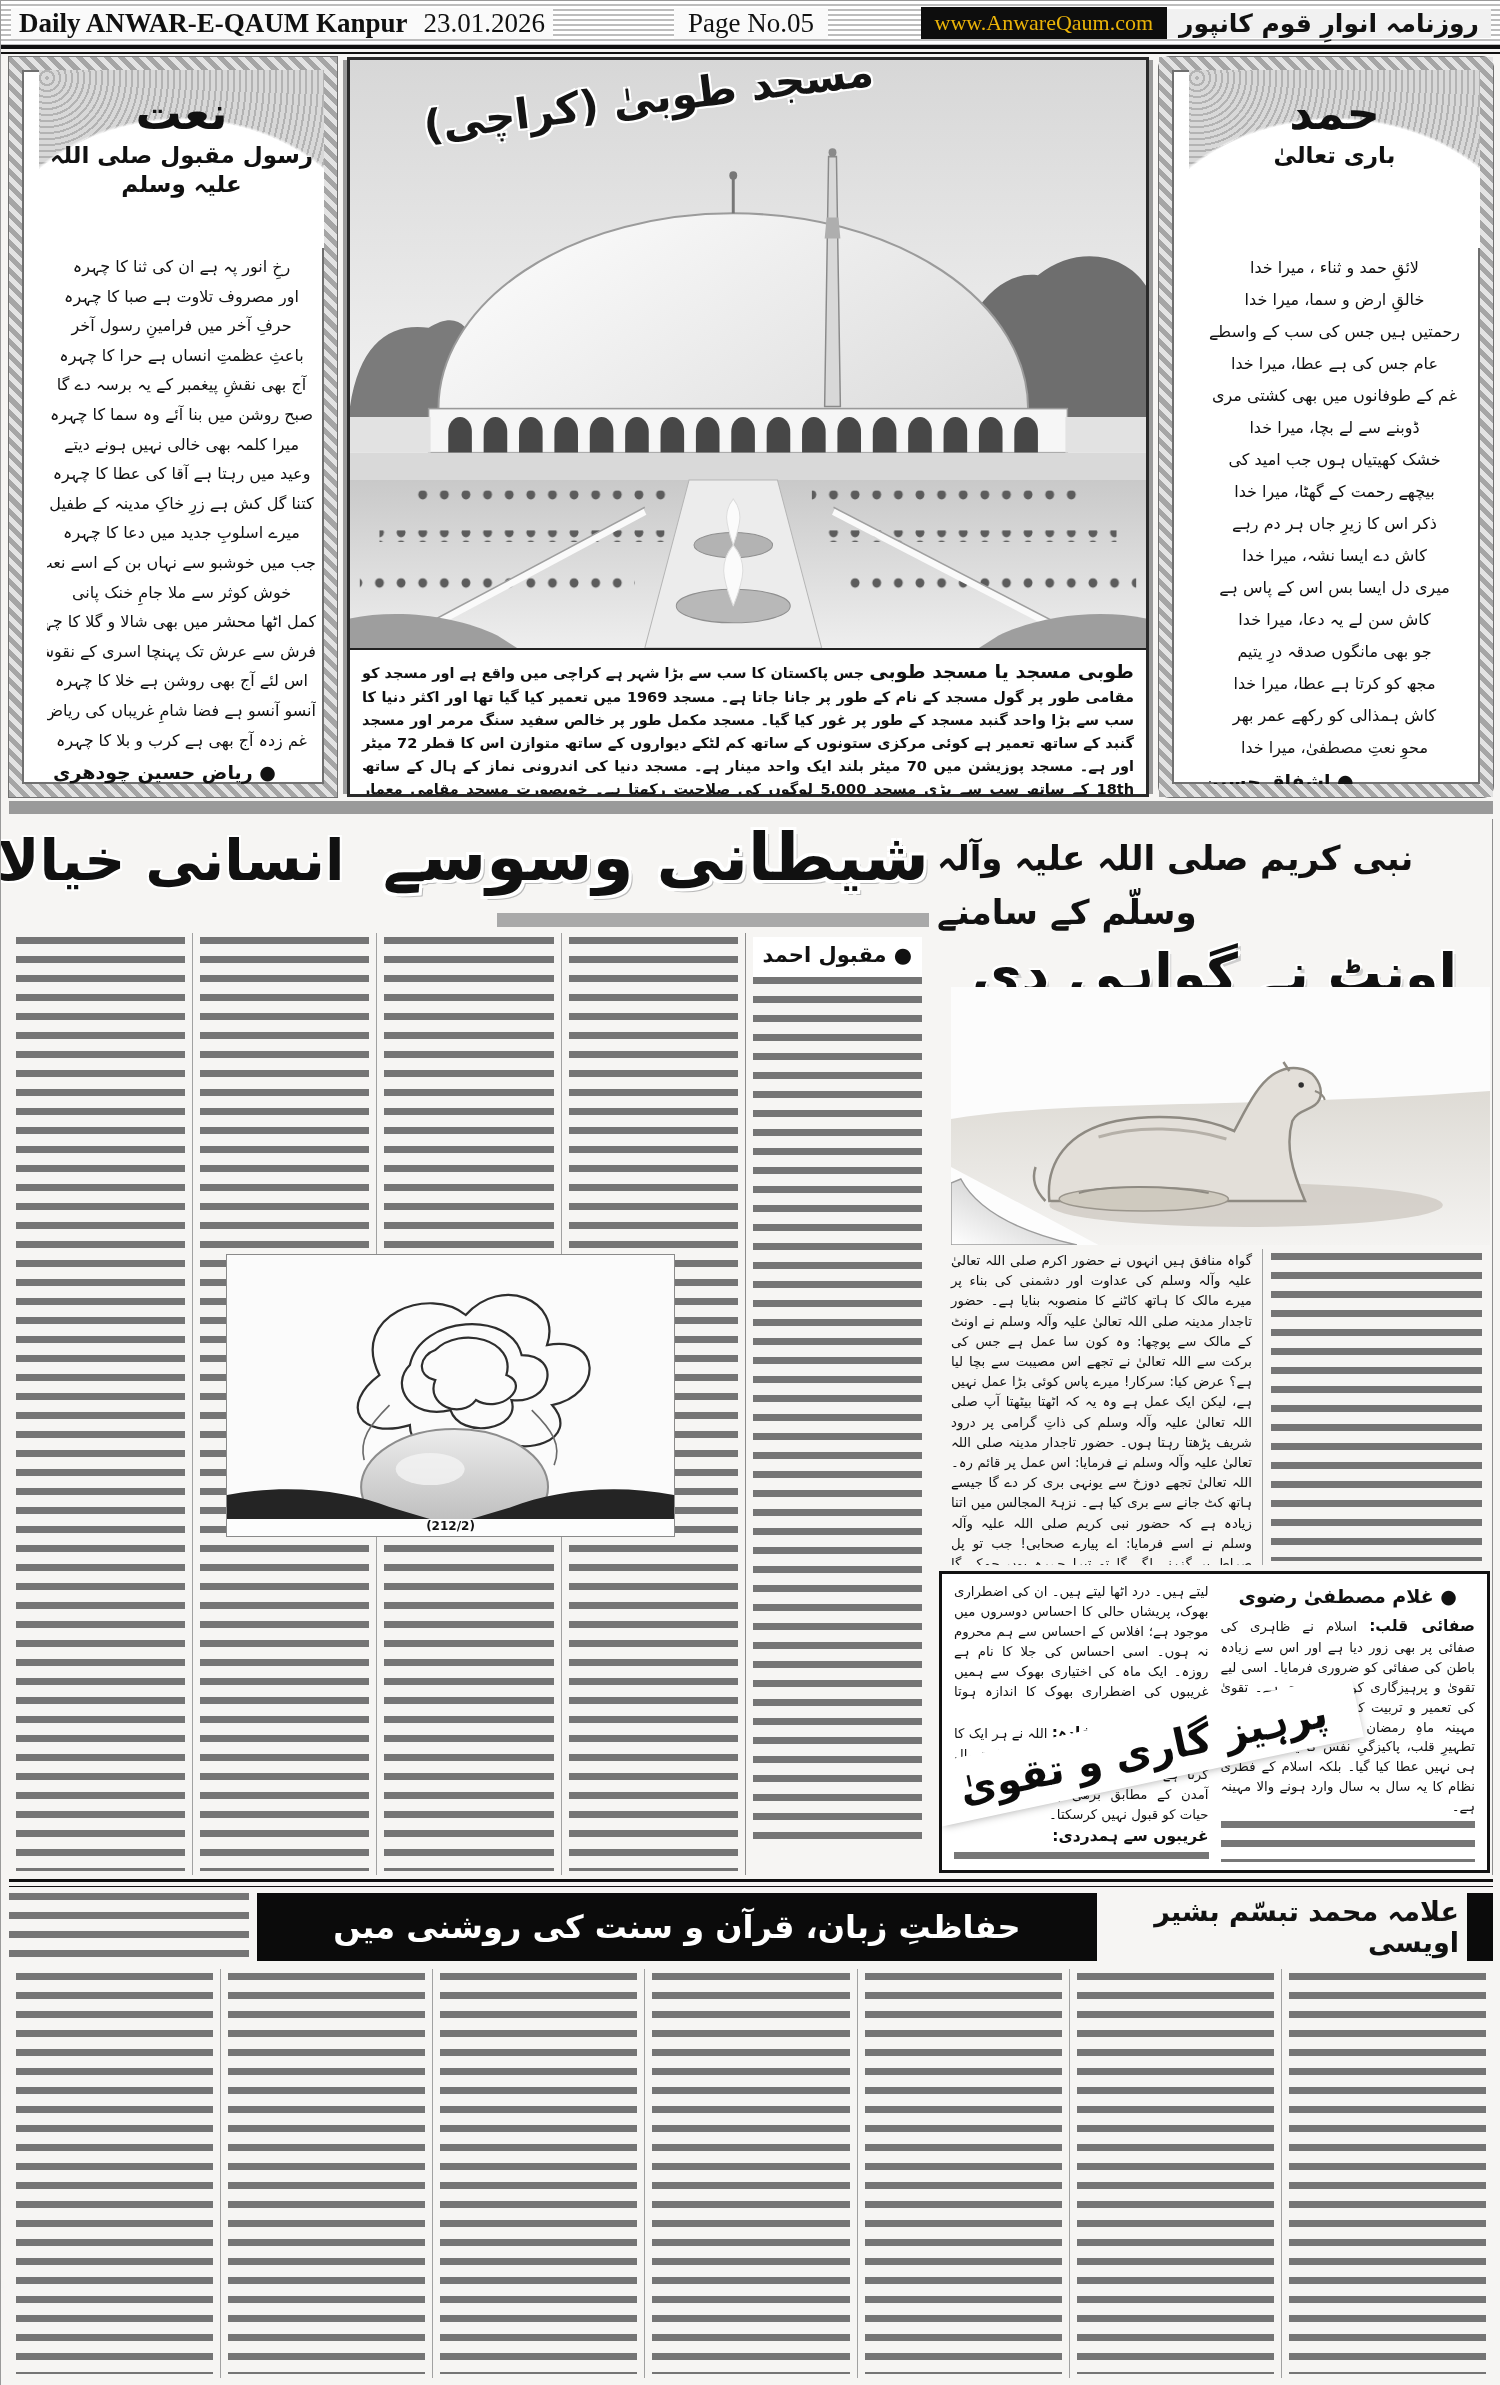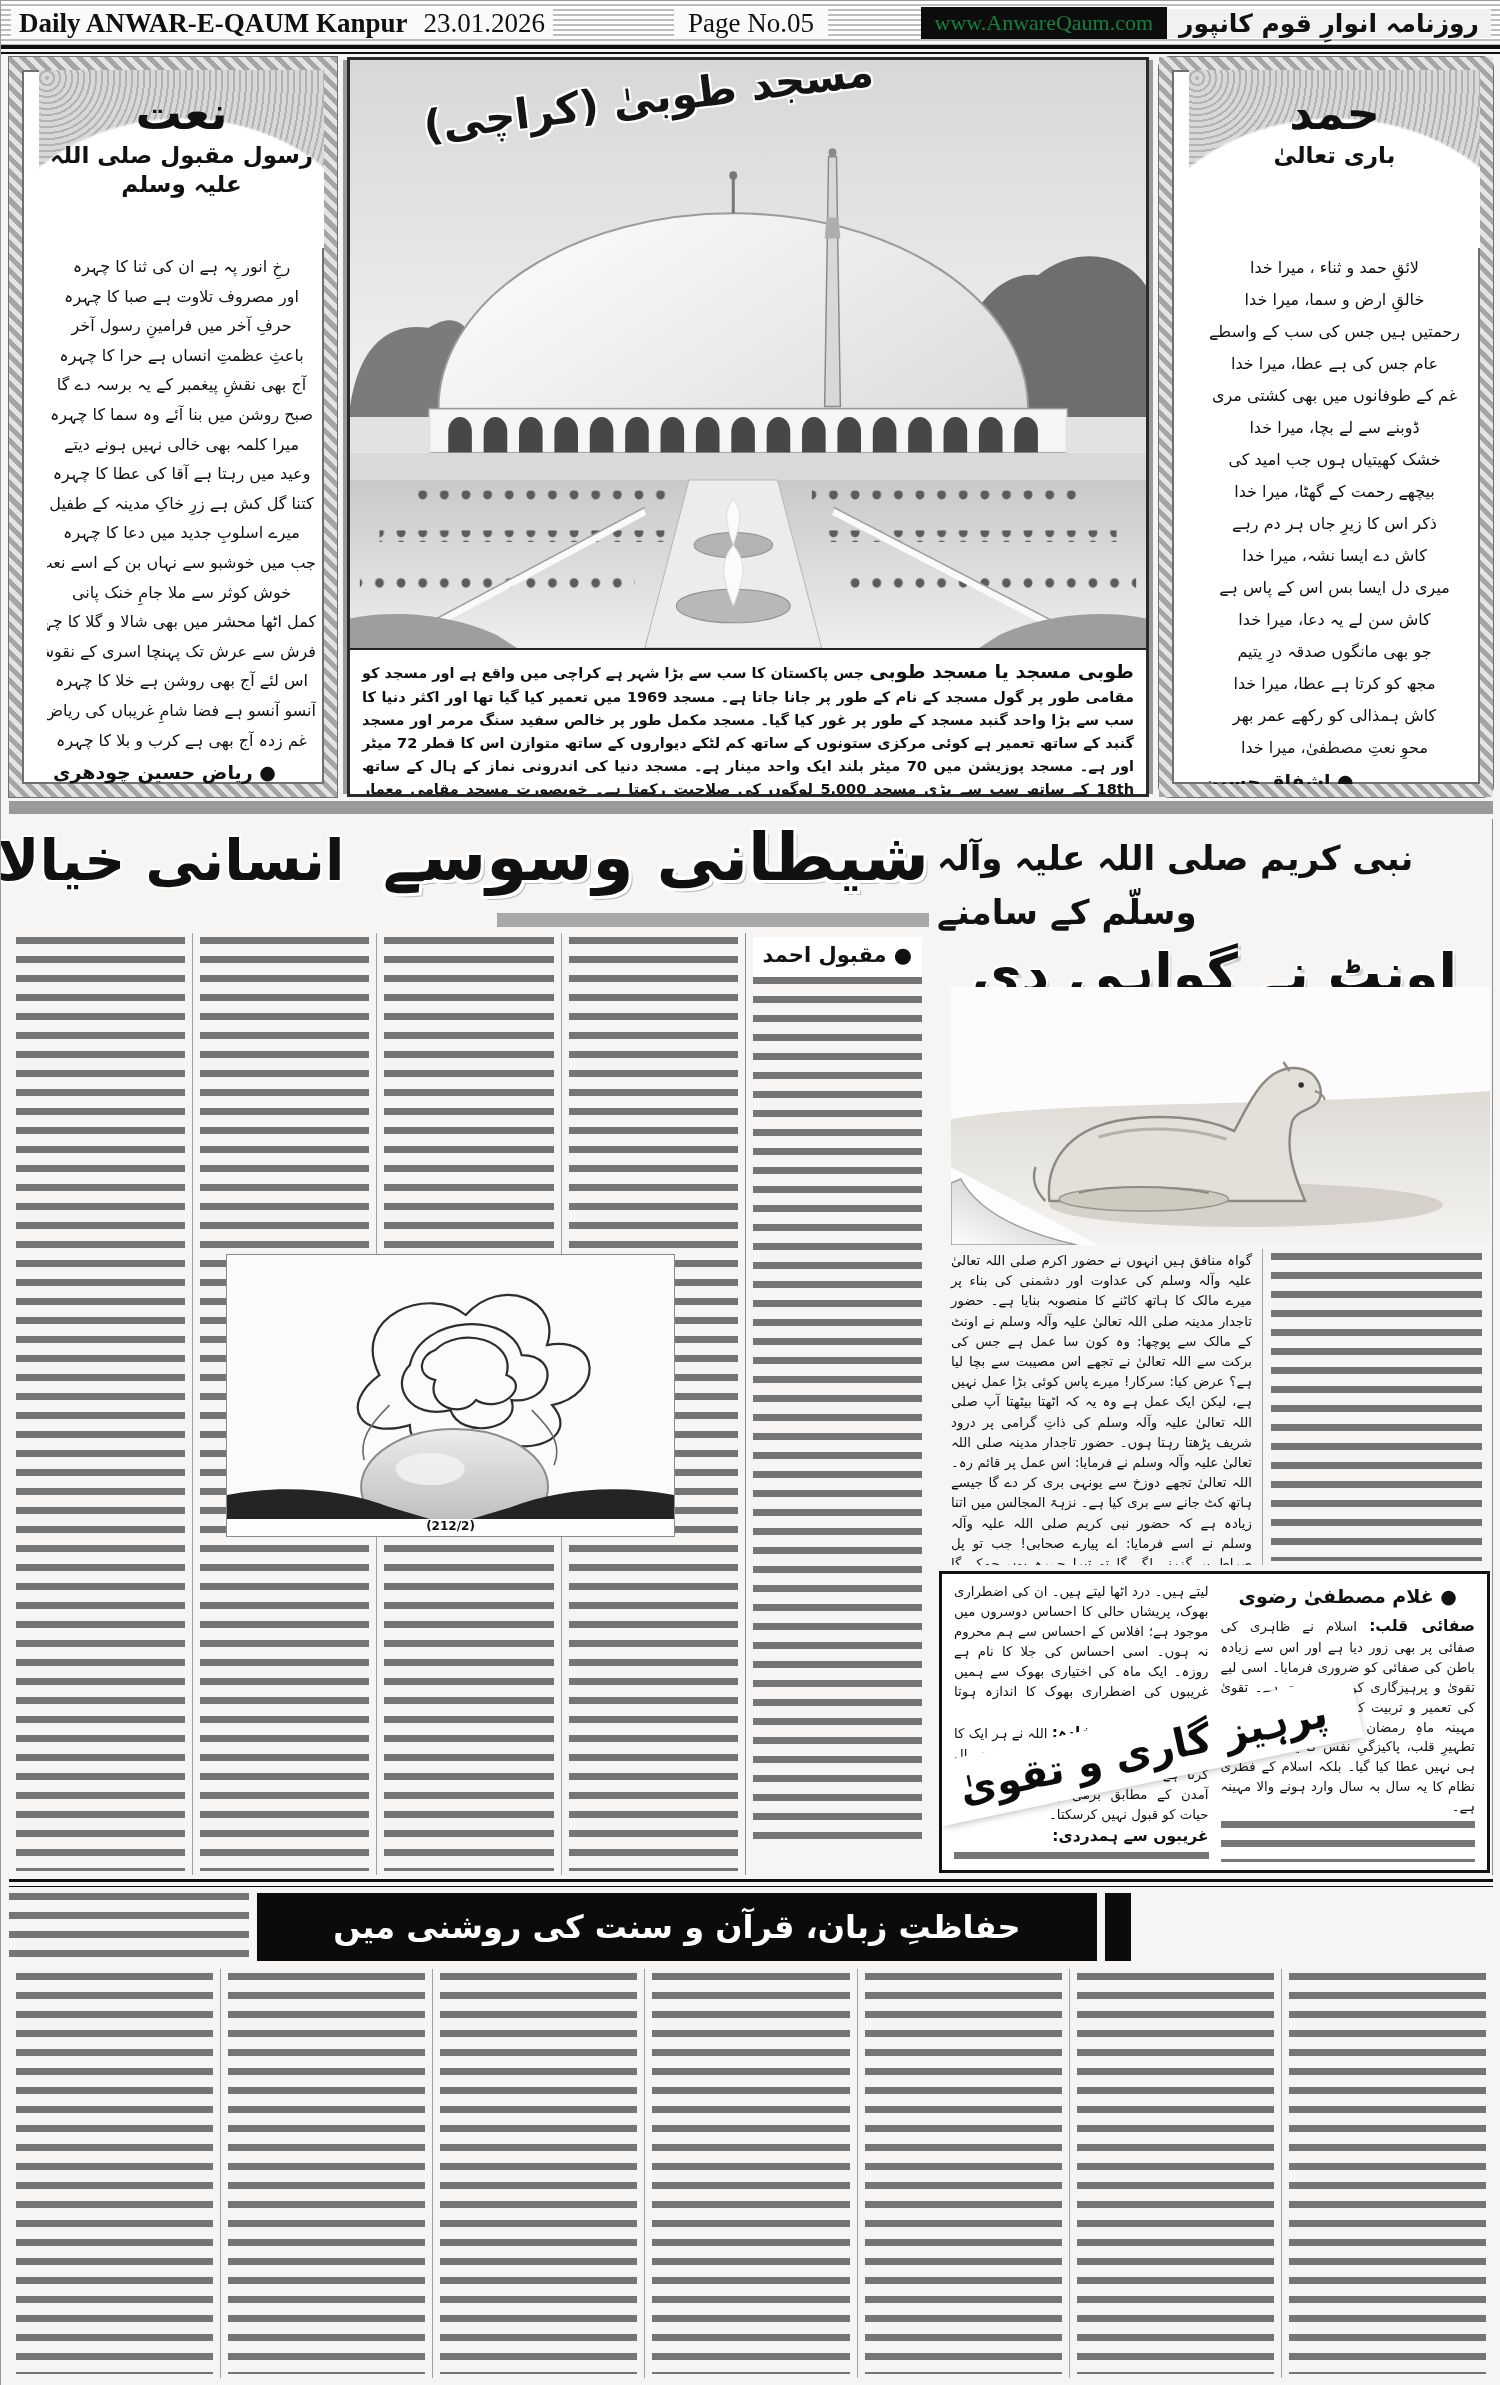--- a/index.html
+++ b/index.html
@@ -7,21 +7,21 @@
         font-family:"DejaVu Sans",sans-serif;color:#111;overflow:hidden;border:1px solid #9a9a9a;}
 
   
   .topbar{position:absolute;top:0;left:0;right:0;height:44px;
           background:repeating-linear-gradient(to bottom,#ffffff 0 3px,#bdbdbd 3px 5px);
           display:flex;align-items:center;padding:0 10px;box-sizing:border-box;}
   .topbar .eng{font-family:"Liberation Serif",serif;font-size:27px;font-weight:700;background:#fafafa;padding:0 8px;white-space:nowrap;}
   .topbar .date{font-family:"Liberation Serif",serif;font-size:27px;background:#fafafa;padding:0 8px;}
   .topbar .pageno{position:absolute;left:50%;transform:translateX(-50%);font-family:Liberation Serif, serif;
                   font-size:27px;background:#fafafa;padding:0 14px;text-align:right;}
-  .topbar .site{margin-left:auto;background:#0d0d0d;color:#15803d;font-family:"Liberation Serif",serif;
+  .topbar .site{margin-left:auto;background:#0d0d0d;color:#eab308;font-family:"Liberation Serif",serif;
                 font-size:22px;padding:3px 14px;}
   .topbar .masthead{direction:rtl;font-size:25px;font-weight:900;background:#f1f1f1;padding:0 12px;white-space:nowrap;}
   .rule2{position:absolute;top:44px;left:0;right:0;height:9px;border-top:4px solid #111;border-bottom:2px solid #111;box-sizing:border-box;}
 
   
   .toprow{position:absolute;top:56px;left:8px;right:8px;height:740px;display:flex;gap:10px;}
   .ornate{background:#fff;border:13px solid #c6c6c6;border-image:repeating-linear-gradient(45deg,#a5a5a5 0 5px,#e3e3e3 5px 10px) 13;
           box-shadow:inset 0 0 0 2px #6f6f6f, 0 0 0 1px #6f6f6f;box-sizing:border-box;
           display:flex;flex-direction:column;overflow:hidden;}
   .poembox{width:328px;padding-left:17px;}
@@ -369,20 +369,21 @@
         <div class="rot-title" data-interactable="false">پرہیز گاری و تقویٰ</div>
       </div>
     </div>
   </div>
 
   <div class="divider" data-interactable="false"></div>
 
   <div class="bannerrow" data-interactable="false">
     <div class="banner-left fake" data-interactable="false"></div>
     <div class="banner" data-interactable="false">حفاظتِ زبان، قرآن و سنت کی روشنی میں</div>
+    <div class="banner-author" data-interactable="false">علامہ محمد تبسّم بشیر اویسی</div>
     <div class="banner-sq" data-interactable="false"></div>
   </div>
 
   <div class="bcols" data-interactable="false">
     <div class="col fake" data-interactable="false"></div>
     <div class="col fake" data-interactable="false"></div>
     <div class="col fake" data-interactable="false"></div>
     <div class="col fake" data-interactable="false"></div>
     <div class="col fake" data-interactable="false"></div>
     <div class="col fake" data-interactable="false"></div>

